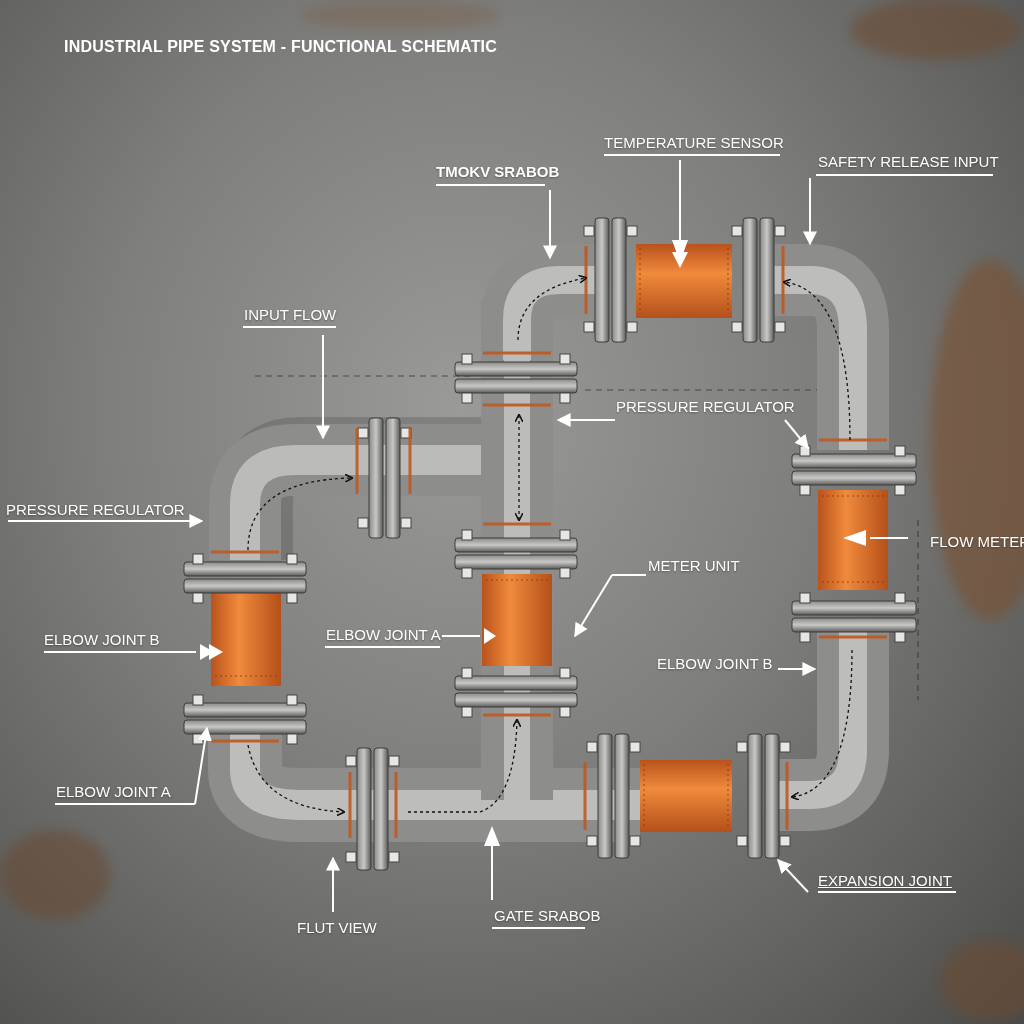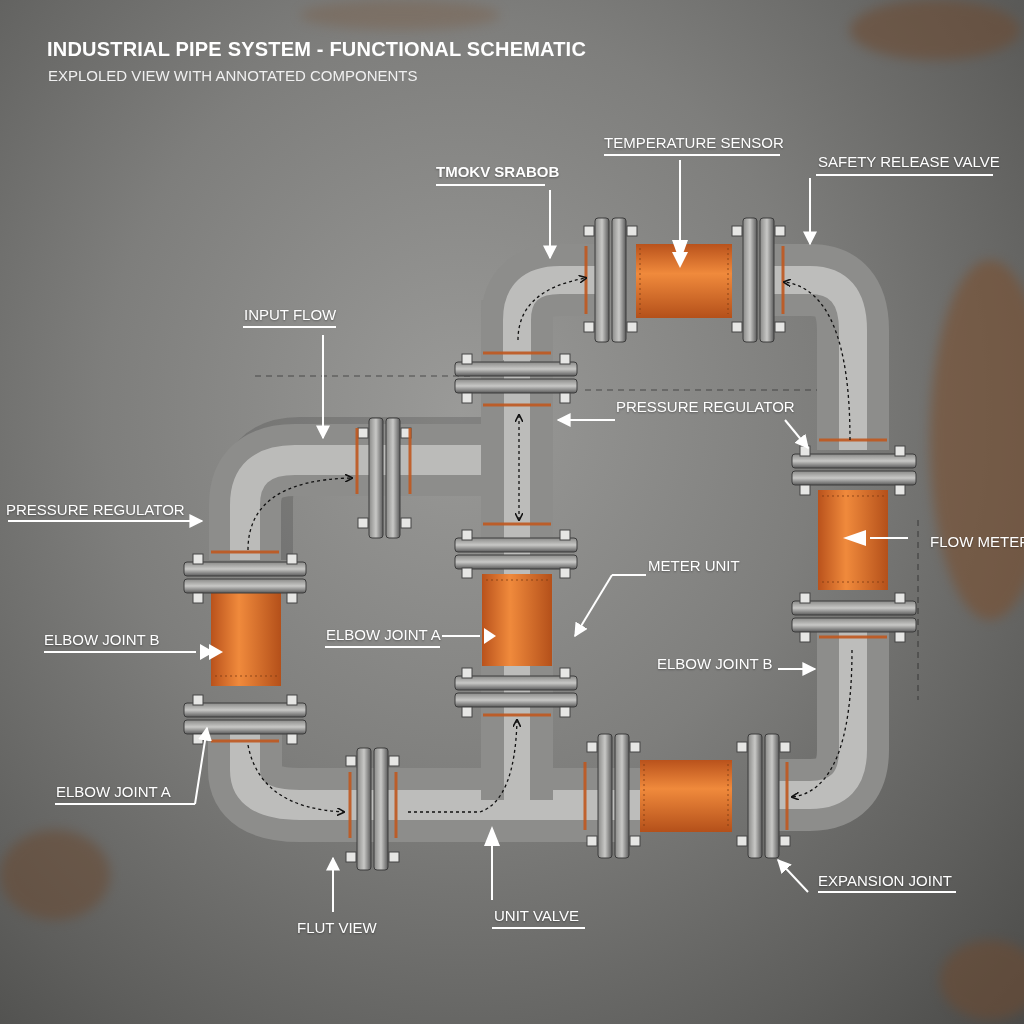--- a/index.html
+++ b/index.html
@@ -1,21 +1,21 @@
 <!DOCTYPE html>
 <html><head>
 <meta charset="utf-8">
 <style>
   html,body{margin:0;padding:0;}
   body{width:1024px;height:1024px;overflow:hidden;position:relative;
     font-family:"Liberation Sans","DejaVu Sans",sans-serif;
     background:radial-gradient(ellipse at 45% 40%, #9a9a98 0%, #7e7e7c 45%, #5e5e5c 80%, #4a4a48 100%);}
   .rust{position:absolute;border-radius:50%;filter:blur(6px);opacity:.55;}
   .stage{position:absolute;left:0;top:0;width:1024px;height:1024px;}
-  .title{position:absolute;left:47px;top:38px;color:#fff;font-weight:bold;font-size:20px;letter-spacing:.2px;}
+  .title{position:absolute;left:64px;top:38px;color:#fff;font-weight:bold;font-size:16px;letter-spacing:.2px;}
   .subtitle{position:absolute;left:48px;top:67px;color:#f0f0f0;font-size:15px;}
   .lbl{position:absolute;color:#fff;font-size:15px;white-space:nowrap;text-shadow:0 1px 2px rgba(0,0,0,.35);}
   svg{position:absolute;left:0;top:0;}
 </style>
 </head>
 <body>
 
 <div class="stage">
 
   <div class="rust" style="left:930px;top:260px;width:120px;height:360px;background:#7c4e2c;"></div>
@@ -287,30 +287,29 @@
         <path d="M195,804 L207,728" marker-end="url(#ah)"></path>
       <line x1="818" y1="892" x2="956" y2="892"></line>
         <path d="M808,892 L778,860" marker-end="url(#ah)"></path>
       <line x1="333" y1="912" x2="333" y2="858" marker-end="url(#ah)"></line>
       <line x1="492" y1="900" x2="492" y2="846"></line>
       <line x1="492" y1="928" x2="585" y2="928"></line>
     </g>
   </svg>
 
   <div class="title">INDUSTRIAL PIPE SYSTEM - FUNCTIONAL SCHEMATIC</div>
-  <div class="subtitle">EXPLOLED VIEW WITH ANNOTATED COMPONENTS</div>
 
   <div class="lbl" style="left:436px;top:163px;font-weight:bold;">TMOKV SRABOB</div>
   <div class="lbl" style="left:604px;top:134px;text-align:center;">TEMPERATURE SENSOR</div>
-  <div class="lbl" style="left:818px;top:153px;">SAFETY RELEASE VALVE</div>
+  <div class="lbl" style="left:818px;top:153px;">SAFETY RELEASE INPUT</div>
   <div class="lbl" style="left:244px;top:306px;">INPUT FLOW</div>
   <div class="lbl" style="left:616px;top:398px;">PRESSURE REGULATOR</div>
   <div class="lbl" style="left:6px;top:501px;">PRESSURE REGULATOR</div>
   <div class="lbl" style="left:930px;top:533px;">FLOW METER</div>
   <div class="lbl" style="left:648px;top:557px;">METER UNIT</div>
   <div class="lbl" style="left:44px;top:631px;">ELBOW JOINT B</div>
   <div class="lbl" style="left:326px;top:626px;">ELBOW JOINT A</div>
   <div class="lbl" style="left:657px;top:655px;">ELBOW JOINT B</div>
   <div class="lbl" style="left:56px;top:783px;">ELBOW JOINT A</div>
-  <div class="lbl" style="left:818px;top:872px;">EXPANSION JOINT</div>
+  <div class="lbl" style="left:818px;top:872px;text-decoration:underline;">EXPANSION JOINT</div>
   <div class="lbl" style="left:297px;top:919px;">FLUT VIEW</div>
-  <div class="lbl" style="left:494px;top:907px;">UNIT VALVE</div>
+  <div class="lbl" style="left:494px;top:907px;">GATE SRABOB</div>
 </div>
 
 </body></html>

